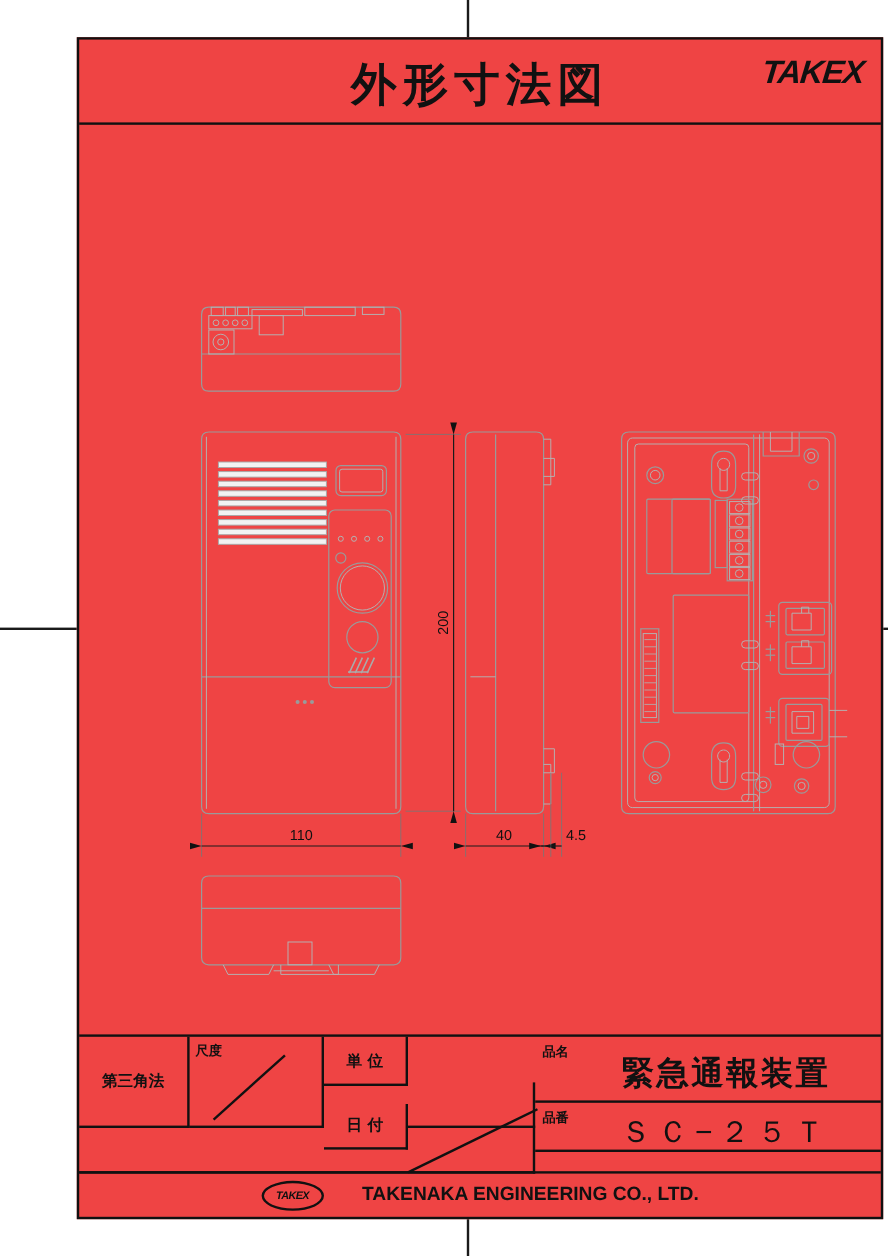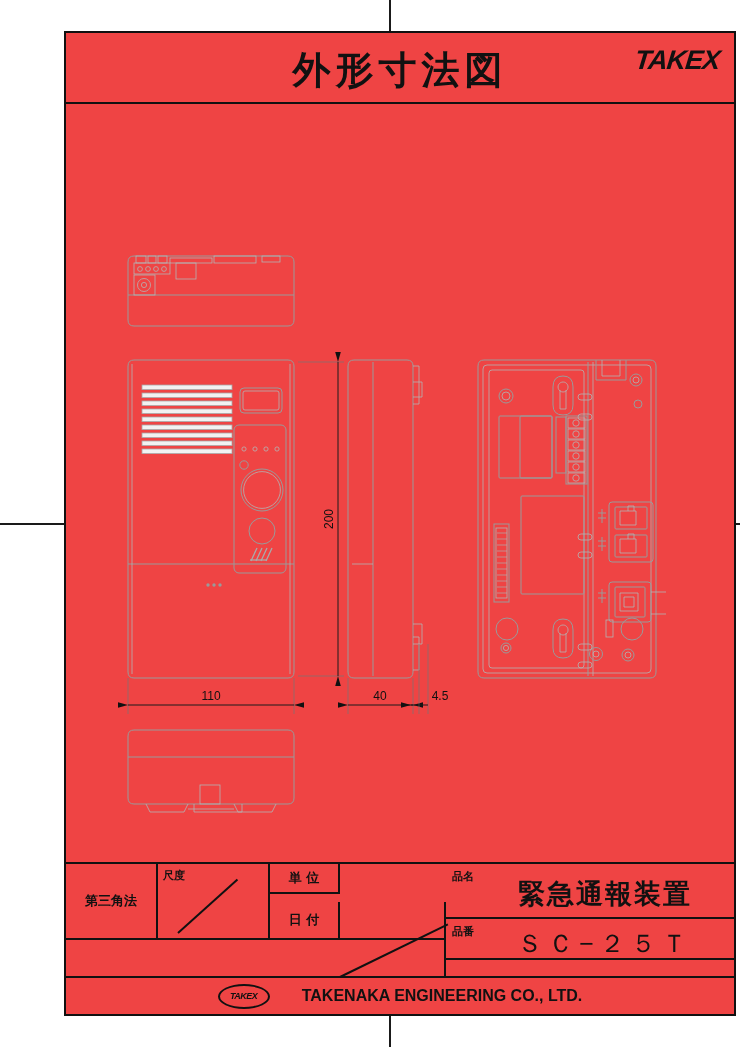--- a/index.html
+++ b/index.html
@@ -67,20 +67,21 @@
     transform: skewX(-6deg);
   }
 
   
   .canvas {
     position: absolute;
     left: 0;
     top: 71px;
     right: 0;
     bottom: 0;
+    padding-left: 40px;
   }
   .canvas svg { display: block; }
 
   
   .titleblock {
     position: absolute;
     left: 0;
     right: 0;
     bottom: 0;
     height: 152px;
@@ -467,26 +468,26 @@
 
       <div class="tb-cell" style="left:0; top:0; width:92px; height:76px;">
         <span class="center-txt lbl-mid">第三角法</span>
       </div>
 
       <div class="tb-cell" style="left:92px; top:0; width:112px; height:76px;">
         <span class="lbl-sm" style="left:5px; top:4px;">尺度</span>
         <div class="slash-line" style="left:20px; top:68px; width:80px; transform:rotate(-42deg);"></div>
       </div>
 
-      <div class="tb-cell" style="left:204px; top:0; width:70px; height:30px;">
+      <div class="tb-cell" style="left:204px; top:0; width:70px; height:41px;">
         <span class="center-txt lbl-mid">単 位</span>
       </div>
 
 
-      <div class="tb-cell" style="left:204px; top:38px; width:70px; height:38px;">
+      <div class="tb-cell" style="left:204px; top:56px; width:70px; height:38px;">
         <span class="center-txt lbl-mid">日 付</span>
       </div>
 
       <div class="tb-cell" style="left:274px; top:38px; width:106px; height:38px;">
         <span class="center-txt val-unit"></span>
       </div>
 
       <div class="tb-cell nr" style="left:380px; top:0; width:288px; height:55px;">
         <span class="lbl-sm" style="left:6px; top:5px;">品名</span>
         <span class="center-txt val-name" style="left:30px; top:6px;">緊急通報装置</span>

